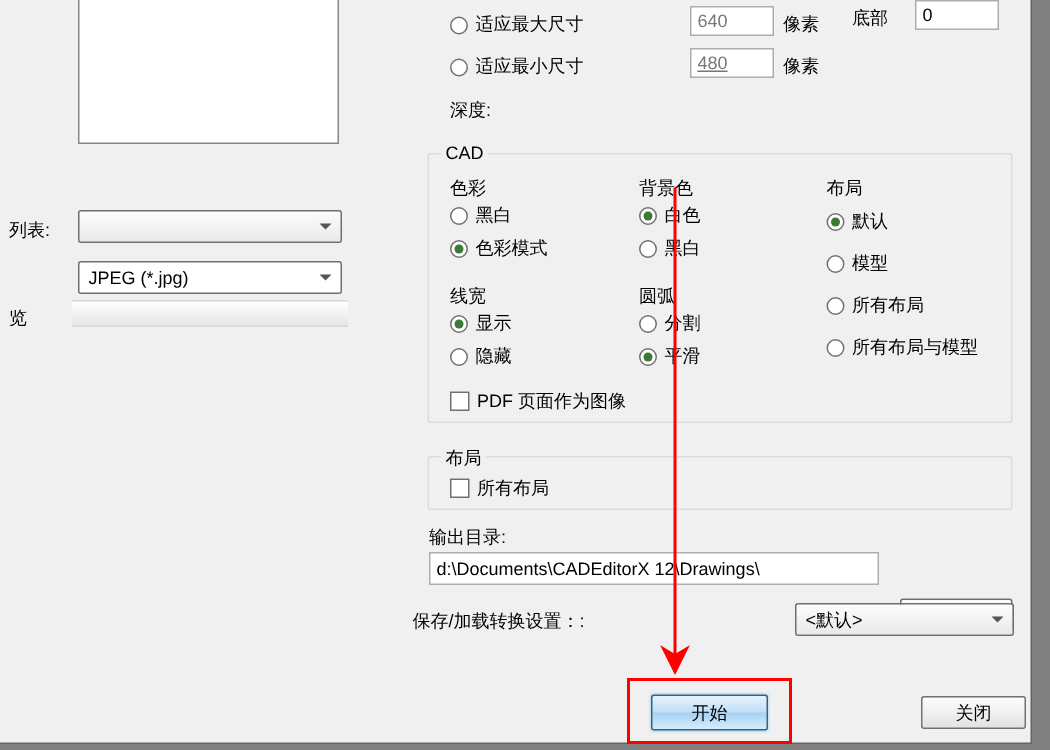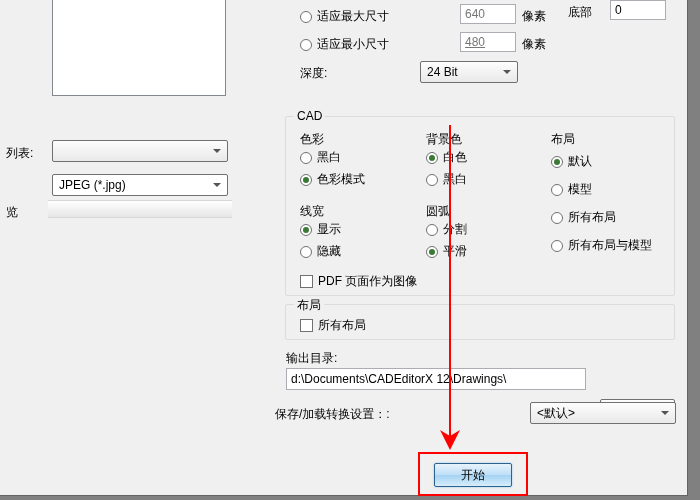--- a/index.html
+++ b/index.html
@@ -145,33 +145,27 @@
     <div class="row" style="left:300px; top:36px;">
       <span class="radio"></span>
       <span>适应最小尺寸</span>
     </div>
     <div class="num-input" style="position:absolute; left:460px; top:32px;text-decoration:underline;">
         <span>480</span>
       </div>
     <div class="lbl" style="left:522px; top:36px;">像素</div>
 
     <div class="lbl" style="left:300px; top:65px;">深度:</div>
-    <div style="position:absolute; left:420px; top:61px; width:98px;">
-      <div class="select">
-          <span>24 Bit</span>
-          <span class="tri"></span>
-        </div>
-    </div>
 
     <div class="lbl" style="left:568px; top:4px;">底部</div>
     <div class="num-input dark" style="position:absolute; left:610px; top:0px;">
         <span>0</span>
       </div>
 
-    <div class="fieldset" style="left:285px; top:116px; width:390px; height:180px;">
+    <div class="fieldset" style="left:285px; top:102px; width:390px; height:180px;">
       <div class="fs-legend">CAD</div>
 
       <div class="lbl" style="left:14px; top:14px;">色彩</div>
       <div class="row" style="left:14px; top:32px;">
           <span class="radio"></span>
           <span>黑白</span>
         </div>
       <div class="row" style="left:14px; top:54px;">
           <span class="radio sel"></span>
           <span>色彩模式</span>
@@ -250,20 +244,23 @@
     <div class="lbl" style="left:275px; top:406px;">保存/加载转换设置：:</div>
     <div style="position:absolute; left:530px; top:402px; width:146px;">
       <div class="select">
           <span>&lt;默认&gt;</span>
           <span class="tri"></span>
         </div>
     </div>
 
     <div class="start-btn" style="left:434px; top:463px;">
         <span>开始</span>
+      </div>
+    <div class="btn" style="position:absolute; left:614px; top:464px; width:62px;">
+        <span>关闭</span>
       </div>
   </div>
 </div>
 
 <div class="highlight-box" style="left:418px; top:452px; width:110px; height:44px;"></div>
 <svg class="arrow-svg" style="left:0; top:0;" width="700" height="500">
   <defs>
     <marker id="ah" markerWidth="12" markerHeight="12" refX="9" refY="5" orient="auto">
       <path d="M0,0 L10,5 L0,10 L3,5 Z" fill="#ff0000"></path>
     </marker>

